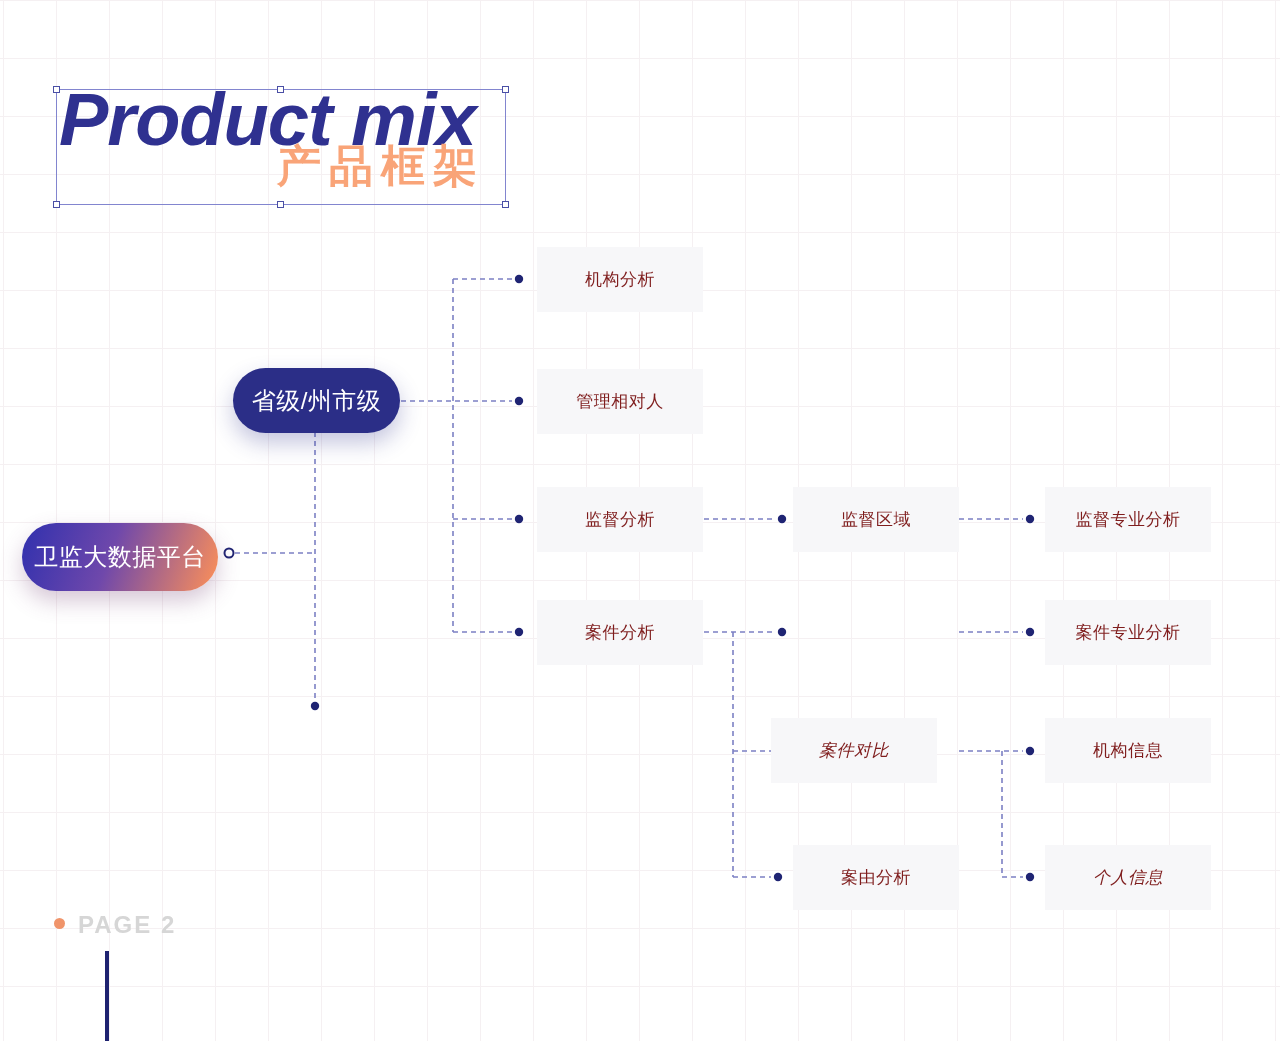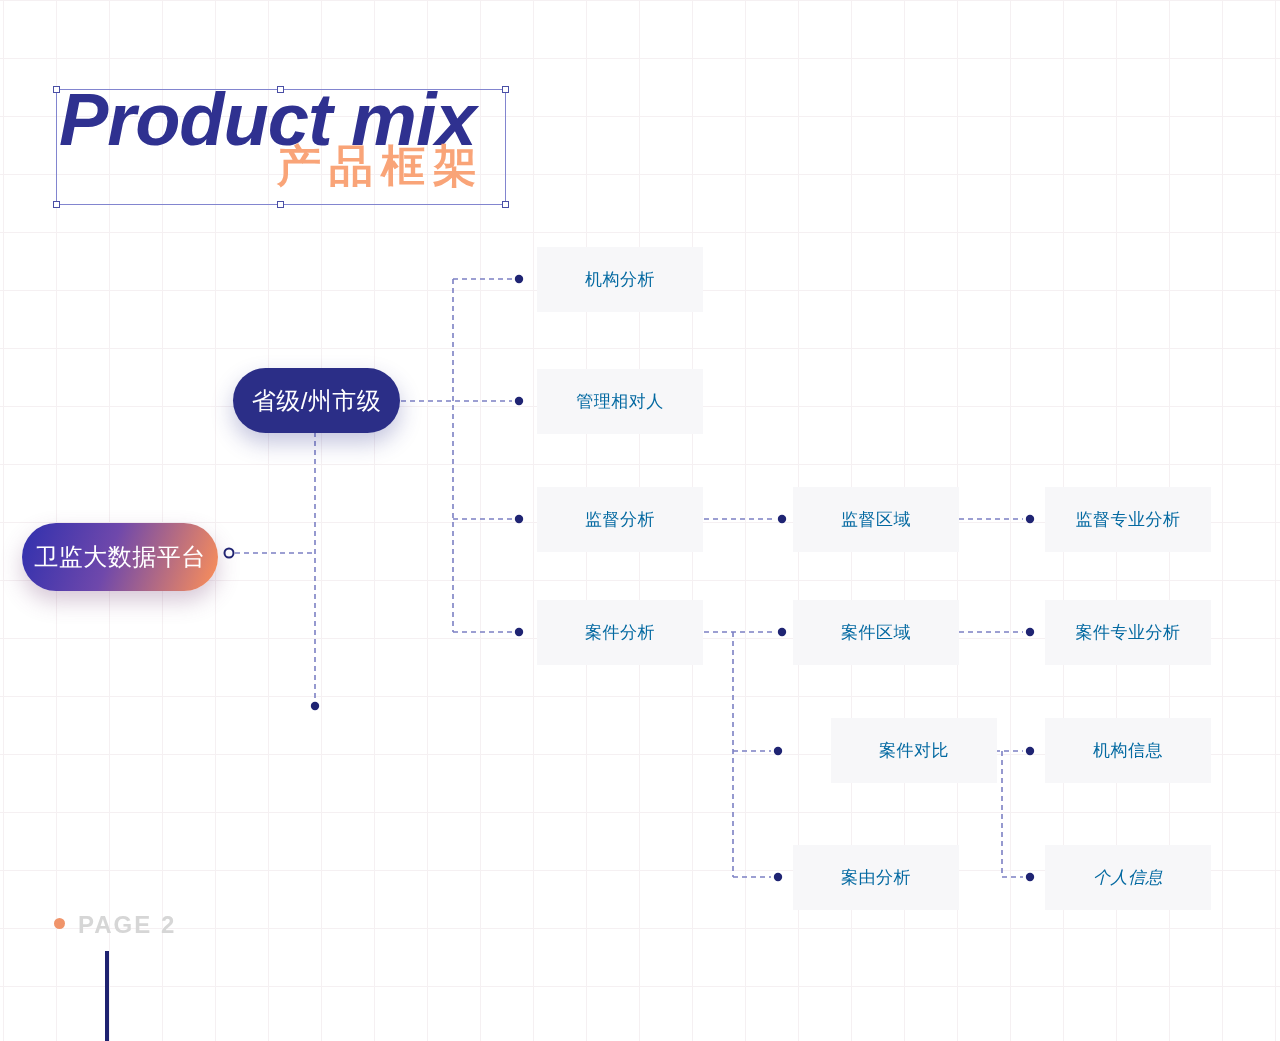--- a/index.html
+++ b/index.html
@@ -44,21 +44,21 @@
     background:#2b2e87;
     box-shadow:0 10px 22px rgba(43,46,135,.28);
   }
   .pill-grad{
     background:linear-gradient(110deg,#3030ae 0%,#6f48ab 45%,#f18a5f 95%);
     box-shadow:0 10px 22px rgba(120,70,120,.30);
   }
   .node-box{
     position:absolute;width:166px;height:65px;background:#f7f7f9;
     display:flex;align-items:center;justify-content:center;
-    color:#0369a1;font-size:17px;letter-spacing:.5px;
+    color:#7f1d1d;font-size:17px;letter-spacing:.5px;
   }
   .connector-layer{position:absolute;left:0;top:0;width:1280px;height:1041px;}
   
   .page-dot{position:absolute;left:54px;top:918px;width:11px;height:11px;border-radius:50%;background:#f0946a;}
   .page-label{position:absolute;left:78px;top:911px;font-size:24px;font-weight:800;color:#d6d6d6;letter-spacing:2px;}
   .accent-bar{position:absolute;left:105px;top:951px;width:4px;height:90px;background:#1e2270;}
 </style>
 </head>
 <body>
 
@@ -135,24 +135,21 @@
   <div class="node-box" style="left:537px;top:487px;">
     <span>监督分析</span>
   </div>
   <div class="node-box" style="left:537px;top:600px;align-items:center;">
     <span>案件分析</span>
   </div>
 
   <div class="node-box" style="left:793px;top:487px;align-items:center;">
     <span>监督区域</span>
   </div>
-  <div class="node-box" style="left:793px;top:600px;">
-    <span>案件区域</span>
-  </div>
-  <div class="node-box" style="left:831px;top:718px;">
+  <div class="node-box" style="left:771px;top:718px;font-style:italic;">
     <span>案件对比</span>
   </div>
   <div class="node-box" style="left:793px;top:845px;">
     <span>案由分析</span>
   </div>
 
   <div class="node-box" style="left:1045px;top:487px;">
     <span>监督专业分析</span>
   </div>
   <div class="node-box" style="left:1045px;top:600px;">

